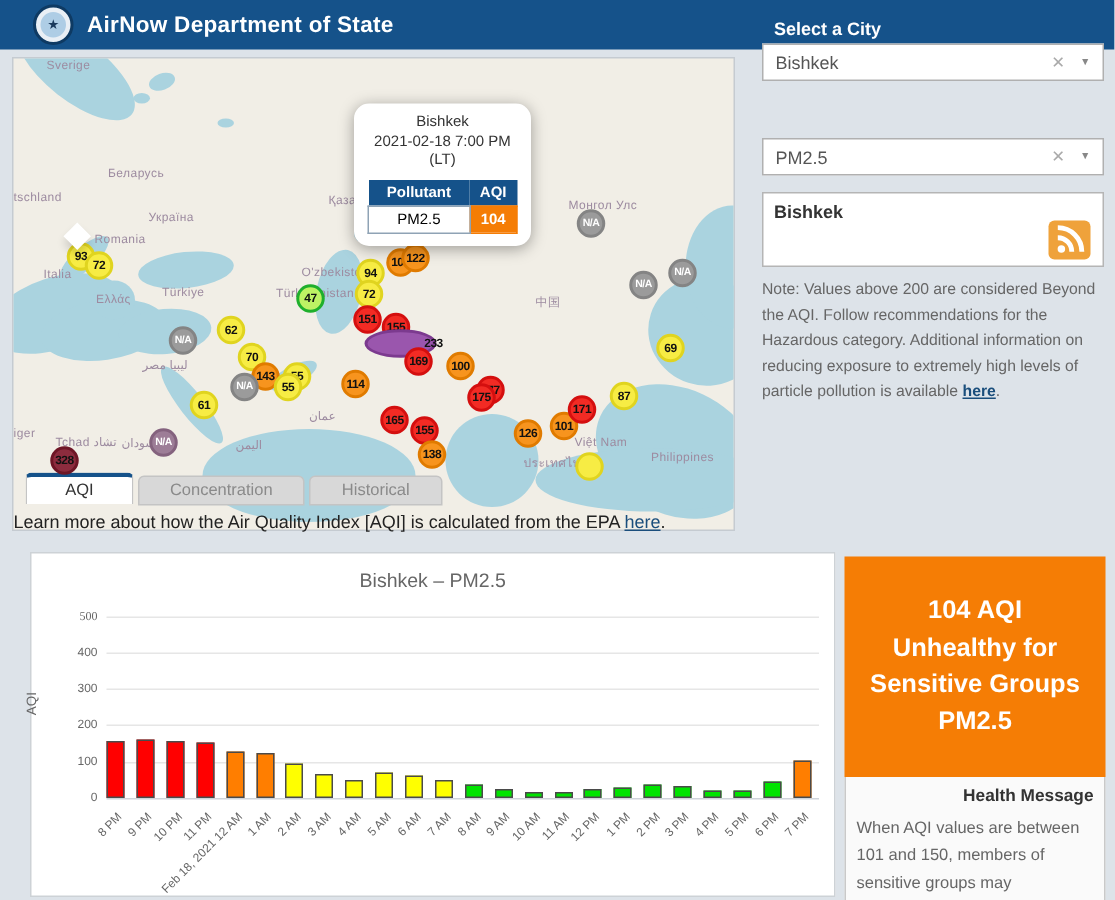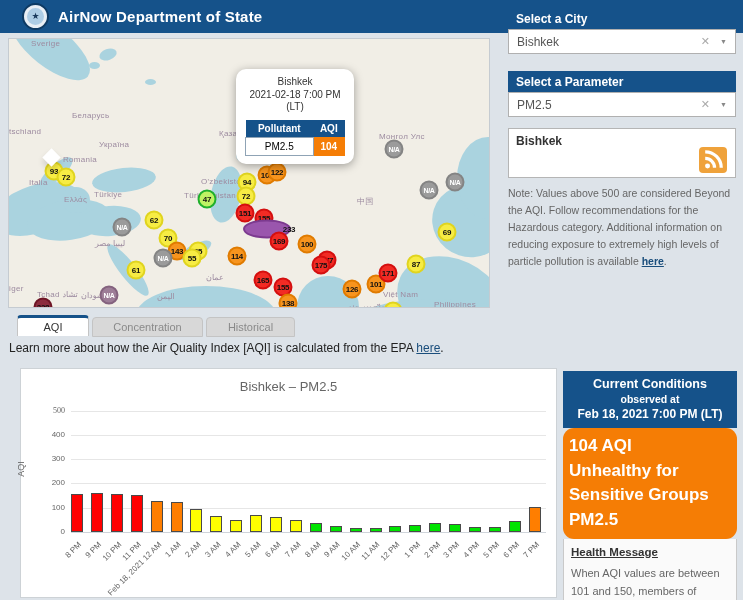--- a/index.html
+++ b/index.html
@@ -7,21 +7,21 @@
   body { font-family:"Liberation Sans", sans-serif; background:#dde3e9; position:relative; overflow:hidden; }
   #screen { position:absolute; inset:0; width:743px; height:600px; overflow:hidden; }
 
   
   .app-header { position:absolute; left:0; top:0; width:743px; height:33px; background:#15528a; display:flex; align-items:center; }
   .seal { width:27px; height:27px; border-radius:50%; background:#e9eff5; border:2px solid #0e3a63; margin-left:22px; display:flex; align-items:center; justify-content:center; }
   .seal-inner { width:17px; height:17px; border-radius:50%; background:#aecde5; color:#1b3a5c; font-size:9px; line-height:17px; text-align:center; }
   .app-title { color:#ffffff; font-size:15px; font-weight:bold; margin-left:9px; letter-spacing:.2px; }
 
   
-  .map { position:absolute; left:8px; top:38px; width:482px; height:270px; background:#f1eee6; border:1px solid #c5cbd1; overflow:hidden; }
+  .map { position:absolute; left:8px; top:38px; width:482px; height:316px; background:#f1eee6; border:1px solid #c5cbd1; overflow:hidden; }
   .water { position:absolute; background:#aad3df; border-radius:50%; }
   .map-label { position:absolute; color:#9d8ba0; font-size:8px; white-space:nowrap; z-index:1; letter-spacing:.3px; }
   .marker { position:absolute; width:19px; height:19px; border-radius:50%; z-index:2; transform:translate(-50%,-50%);
             display:flex; align-items:center; justify-content:center; font-size:8px; font-weight:bold; color:#111; letter-spacing:-0.3px; }
   .marker.green  { background:#bef264; border:2px solid #1faf2c; }
   .marker.yellow { background:#f7ec44; border:2px solid #e0d41f; }
   .marker.orange { background:#f7941e; border:2px solid #e07b00; }
   .marker.red    { background:#f22b24; border:2px solid #d40f0f; }
   .marker.purple { background:#9a56ad; border:2px solid #7c3a8f;padding-left:44px; }
   .marker.maroon { background:#8c2c3e; border:2px solid #6e1626; }
@@ -64,23 +64,23 @@
   .rss-city { font-size:12px; font-weight:bold; color:#333; }
   .rss-icon { position:absolute; right:8px; bottom:4px; width:28px; height:26px; background:#efa23b; border-radius:4px; cursor:pointer; }
   .side-note { position:absolute; left:508px; top:185px; width:229px; font-size:10.5px; color:#666; line-height:1.62; }
 
   
   .cc { position:absolute; left:563px; top:371px; width:174px; }
   .cc-head { background:#15528a; color:#fff; text-align:center; padding:6px 4px 7px 4px; }
   .cc-title { font-size:12.5px; font-weight:bold; }
   .cc-sub { font-size:10.5px; font-weight:bold; margin-top:2px; }
   .cc-date { font-size:12px; font-weight:bold; margin-top:2px; }
-  .cc-aqi { background:#f57d05; color:#fff; text-align:left; font-size:17px; font-weight:bold; line-height:1.45; padding:6px 6px;border-radius:11px; }
+  .cc-aqi { background:#f57d05; color:#fff; text-align:center; font-size:17px; font-weight:bold; line-height:1.45; padding:24px 6px; }
   .cc-health { background:#fafafa; border:1px solid #c9c9c9; border-top:none; padding:7px 7px 10px 7px; }
-  .cc-health-title { text-align:left; font-size:11.5px; font-weight:bold; color:#333;text-decoration:underline; }
+  .cc-health-title { text-align:right; font-size:11.5px; font-weight:bold; color:#333; }
   .cc-health-msg { margin-top:6px; font-size:11px; color:#666; line-height:1.7; }
 </style>
 </head>
 <body>
 
 <div id="screen">
 
   <div class="app-header">
     <div class="seal">
         <div class="seal-inner">★</div>
@@ -113,21 +113,21 @@
         <div class="water" style="left: 348px; top: 260px; width: 155px; height: 42px; transform: rotate(0deg);"></div>
       </div>
     <div id="label-layer">
         <div class="map-label" style="left: 22px; top: 0px;">Sverige</div>
         <div class="map-label" style="left: 63px; top: 72px;">Беларусь</div>
         <div class="map-label" style="left: 0px; top: 88px;">tschland</div>
         <div class="map-label" style="left: 90px; top: 101px;">Україна</div>
         <div class="map-label" style="left: 54px; top: 116px;">Romania</div>
         <div class="map-label" style="left: 20px; top: 139px;">Italia</div>
         <div class="map-label" style="left: 55px; top: 156px;">Ελλάς</div>
-        <div class="map-label" style="left: 85px; top: 151px;">Türkiye</div>
+        <div class="map-label" style="left: 99px; top: 151px;">Türkiye</div>
         <div class="map-label" style="left: 210px; top: 90px;">Қазақстан</div>
         <div class="map-label" style="left: 192px; top: 138px;">O'zbekiston</div>
         <div class="map-label" style="left: 175px; top: 152px;">Türkmenistan</div>
         <div class="map-label" style="left: 370px; top: 93px;">Монгол Улс</div>
         <div class="map-label" style="left: 348px; top: 157px;">中国</div>
         <div class="map-label" style="left: 104px; top: 200px;">ليبيا</div>
         <div class="map-label" style="left: 86px; top: 200px;">مصر</div>
         <div class="map-label" style="left: -6px; top: 245px;">Niger</div>
         <div class="map-label" style="left: 28px; top: 251px;">Tchad تشاد</div>
         <div class="map-label" style="left: 72px; top: 252px;">سودان</div>
@@ -271,46 +271,40 @@
       </div>
   </div>
 
   <div class="side-header" style="top:8px;">Select a City</div>
   <div class="side-select" style="top:29px;">
     <span class="val">Bishkek</span>
     <span class="sel-x">✕</span>
     <span class="sel-caret">▼</span>
   </div>
 
-  <div class="side-header" style="top:71px;">Select a Parameter</div>
   <div class="side-select" style="top:92px;">
     <span class="val">PM2.5</span>
     <span class="sel-x">✕</span>
     <span class="sel-caret">▼</span>
   </div>
 
   <div class="rss-box">
     <div class="rss-city">Bishkek</div>
     <div class="rss-icon">
       <svg width="28" height="26" viewBox="0 0 24 24">
           <circle cx="7" cy="17.5" r="2.3" fill="#fff"></circle>
           <path d="M4.8 10.6a8.6 8.6 0 0 1 8.6 8.6" stroke="#fff" stroke-width="3" fill="none"></path>
           <path d="M4.8 4.4a14.8 14.8 0 0 1 14.8 14.8" stroke="#fff" stroke-width="3" fill="none"></path>
         </svg>
     </div>
   </div>
 
-  <div class="side-note"><span>Note: Values above 500 are considered Beyond the AQI. Follow recommendations for the Hazardous category. Additional information on reducing exposure to extremely high levels of particle pollution is available </span><a class="inline-link" style="font-weight:bold;">here</a><span>.</span></div>
+  <div class="side-note"><span>Note: Values above 200 are considered Beyond the AQI. Follow recommendations for the Hazardous category. Additional information on reducing exposure to extremely high levels of particle pollution is available </span><a class="inline-link" style="font-weight:bold;">here</a><span>.</span></div>
 
   <div class="cc">
-    <div class="cc-head">
-      <div class="cc-title">Current Conditions</div>
-      <div class="cc-sub">observed at</div>
-      <div class="cc-date">Feb 18, 2021 7:00 PM (LT)</div>
-    </div>
     <div class="cc-aqi">
       <div>104 AQI</div>
       <div>Unhealthy for Sensitive Groups</div>
       <div>PM2.5</div>
     </div>
     <div class="cc-health">
       <div class="cc-health-title">Health Message</div>
       <div class="cc-health-msg">When AQI values are between 101 and 150, members of sensitive groups may experience health effects, but the general public is unlikely to be affected.</div>
     </div>
   </div>

